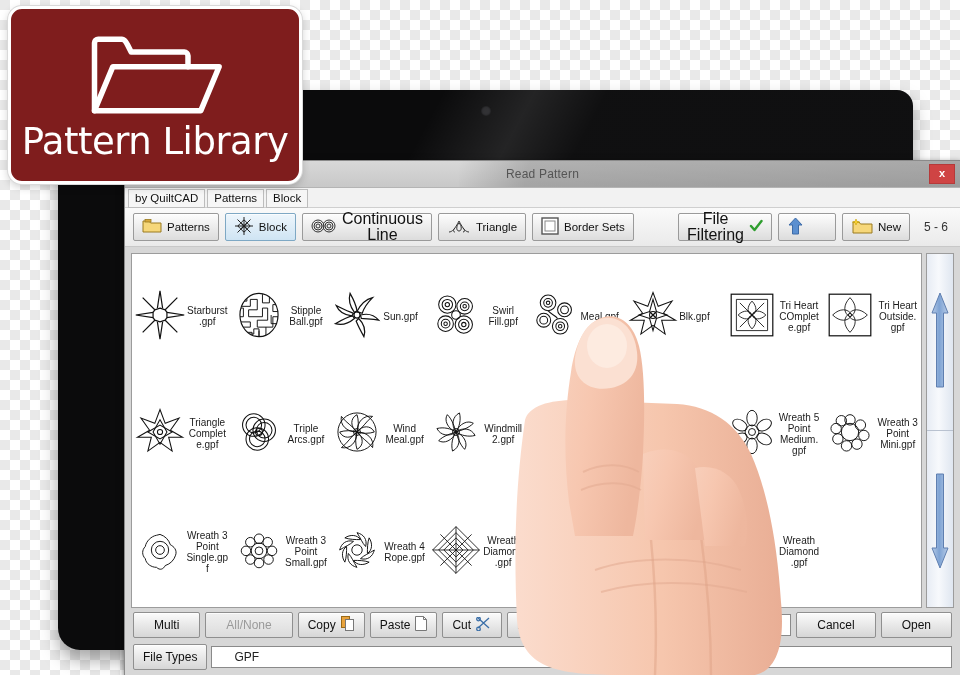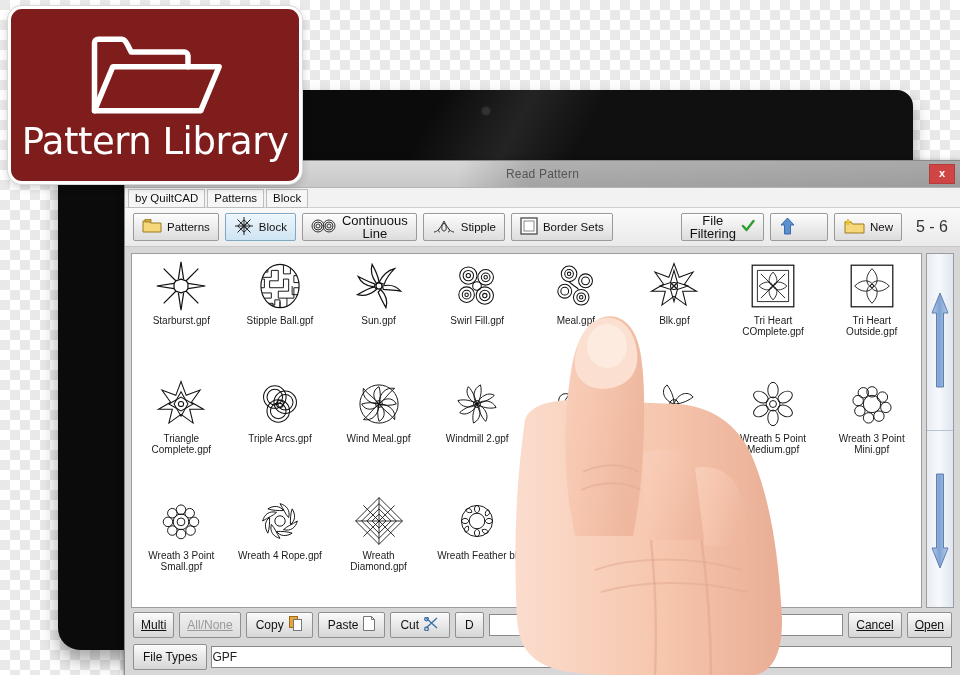--- a/index.html
+++ b/index.html
@@ -78,38 +78,38 @@
     height:26px;min-width:40px;display:flex;align-items:center;gap:5px;
     padding:0 8px;border:1px solid #9a9a9a;border-radius:2px;
     background:linear-gradient(180deg,#fdfdfd,#dcdcdc);
     font-size:11.5px;color:#111;cursor:pointer;white-space:nowrap;
     box-shadow:0 1px 0 rgba(255,255,255,.7) inset;
   }
   .tbtn.selected{
     background:linear-gradient(180deg,#eef6fc,#cfe4f3);
     border-color:#7ea8c4;
   }
-  .tbtn .lbl2{line-height:1.0;text-align:center;font-size:13px;}
+  .tbtn .lbl2{line-height:1.0;text-align:center;font-size:16px;}
   .tb-spacer{flex:1 1 auto;}
-  .page-count{font-size:16px;color:#333;padding:0 4px 0 8px;white-space:nowrap;}
+  .page-count{font-size:12px;color:#333;padding:0 4px 0 8px;white-space:nowrap;}
 
   .ico{display:inline-block;flex:0 0 auto;}
 
   
   #bodyarea{
     flex:1 1 auto;display:flex;padding:6px 6px 0 6px;gap:4px;min-height:0;
     background:#d7d7d7;
   }
   #grid-wrap{
     flex:1 1 auto;background:#ffffff;border:1px solid #9c9c9c;
     display:grid;grid-template-columns:repeat(8,1fr);grid-template-rows:repeat(3,1fr);
     overflow:hidden;
   }
   .cell{
-    display:flex;flex-direction:column;align-items:center;justify-content:flex-start;
+    display:flex;flex-direction:row;align-items:center;justify-content:flex-start;
     padding:6px 2px 2px 2px;cursor:pointer;overflow:hidden;
   }
   .thumb{width:52px;height:52px;flex:0 0 52px;}
   .thumb svg{width:100%;height:100%;display:block;}
   .cap{
     margin-top:3px;font-size:10px;line-height:11px;color:#1b1b1b;text-align:center;
     max-width:88px;word-break:break-word;
   }
 
   
@@ -127,32 +127,32 @@
     padding:0 8px;background:#d7d7d7;
   }
   .abtn{
     height:24px;display:flex;align-items:center;gap:5px;padding:0 9px;
     border:1px solid #8f8f8f;border-radius:2px;
     background:linear-gradient(180deg,#fbfbfb,#d6d6d6);
     font-size:12px;color:#111;cursor:pointer;white-space:nowrap;
     box-shadow:0 1px 0 rgba(255,255,255,.8) inset;
   }
   .abtn.disabled{color:#9a9a9a;background:linear-gradient(180deg,#f0f0f0,#dcdcdc);cursor:default;}
-  .abtn.wide{padding:0 7px;text-decoration:underline;}
+  .abtn.wide{padding:0 20px;}
   #name-field{
     flex:1 1 auto;height:20px;background:#fff;border:1px solid #8a8a8a;
     min-width:20px;
   }
   #filetypes-bar{
     flex:0 0 30px;height:30px;display:flex;align-items:center;gap:4px;
     padding:0 8px 4px 8px;background:#d7d7d7;
   }
   #filetypes-input{
     flex:1 1 auto;height:20px;background:#fff;border:1px solid #8a8a8a;
-    font-size:12px;color:#222;line-height:20px;padding:0 0;
+    font-size:12px;color:#222;line-height:20px;padding:0 22px;
   }
 
   
   #badge{
     position:absolute;left:8px;top:6px;width:288px;height:172px;
     background:#7f1d1d;border-radius:14px;
     border:3px solid #ffffff;
     box-shadow:0 0 0 1px #d9d9d9, 0 3px 8px rgba(0,0,0,.20);
     display:flex;flex-direction:column;align-items:center;justify-content:center;
     z-index:40;
@@ -237,21 +237,21 @@
         <span class="ico">
           <svg width="24" height="16" viewBox="0 0 24 16">
             <g fill="none" stroke="#333" stroke-width="1">
               <path d="M2 14 C5 14 8 11 12 3 C16 11 19 14 22 14"></path>
               <path d="M12 5 C9 8 9 13 12 13 C15 13 15 8 12 5 Z"></path>
               <path d="M8 10 C6 12 6 14 8 14"></path>
               <path d="M16 10 C18 12 18 14 16 14"></path>
             </g>
           </svg>
         </span>
-        <span>Stipple</span>
+        <span>Triangle</span>
       </div>
 
       <div class="tbtn">
         <span class="ico">
           <svg width="18" height="18" viewBox="0 0 18 18">
             <rect x="1" y="1" width="16" height="16" fill="#fff" stroke="#555" stroke-width="1.4"></rect>
             <rect x="4" y="4" width="10" height="10" fill="#fff" stroke="#888" stroke-width="1"></rect>
           </svg>
         </span>
         <span>Border Sets</span>
@@ -576,20 +576,34 @@
                   <circle cx="16" cy="38" r="6"></circle>
               <circle cx="14" cy="26" r="6"></circle>
                   <circle cx="20" cy="17" r="6"></circle>
               <circle cx="30" cy="30" r="10"></circle>
             </g>
               </svg>
           </div>
           <div class="cap">Wreath 3 Point Mini.gpf</div>
         </div>
 
+        <div class="cell">
+          <div class="thumb">
+            <svg viewBox="0 0 60 60">
+                <g fill="none" stroke="#111" stroke-width="1.1">
+              <path d="M30 12 C36 14 40 18 42 24 C46 26 50 30 48 36 C46 42 42 46 36 48
+                       C34 52 30 54 26 50 C20 50 14 46 13 40 C9 36 9 30 13 26
+                       C14 20 20 14 26 13 Z"></path>
+              <circle cx="30" cy="30" r="10"></circle>
+                  <circle cx="30" cy="30" r="5"></circle>
+            </g>
+              </svg>
+          </div>
+          <div class="cap">Wreath 3 Point Single.gpf</div>
+        </div>
 
         <div class="cell">
           <div class="thumb">
             <svg viewBox="0 0 60 60">
                 <g fill="none" stroke="#111" stroke-width="1.1">
               <circle cx="30" cy="17" r="5.5"></circle>
                   <circle cx="40" cy="21" r="5.5"></circle>
                   <circle cx="45" cy="31" r="5.5"></circle>
               <circle cx="41" cy="41" r="5.5"></circle>
                   <circle cx="30" cy="45" r="5.5"></circle>

